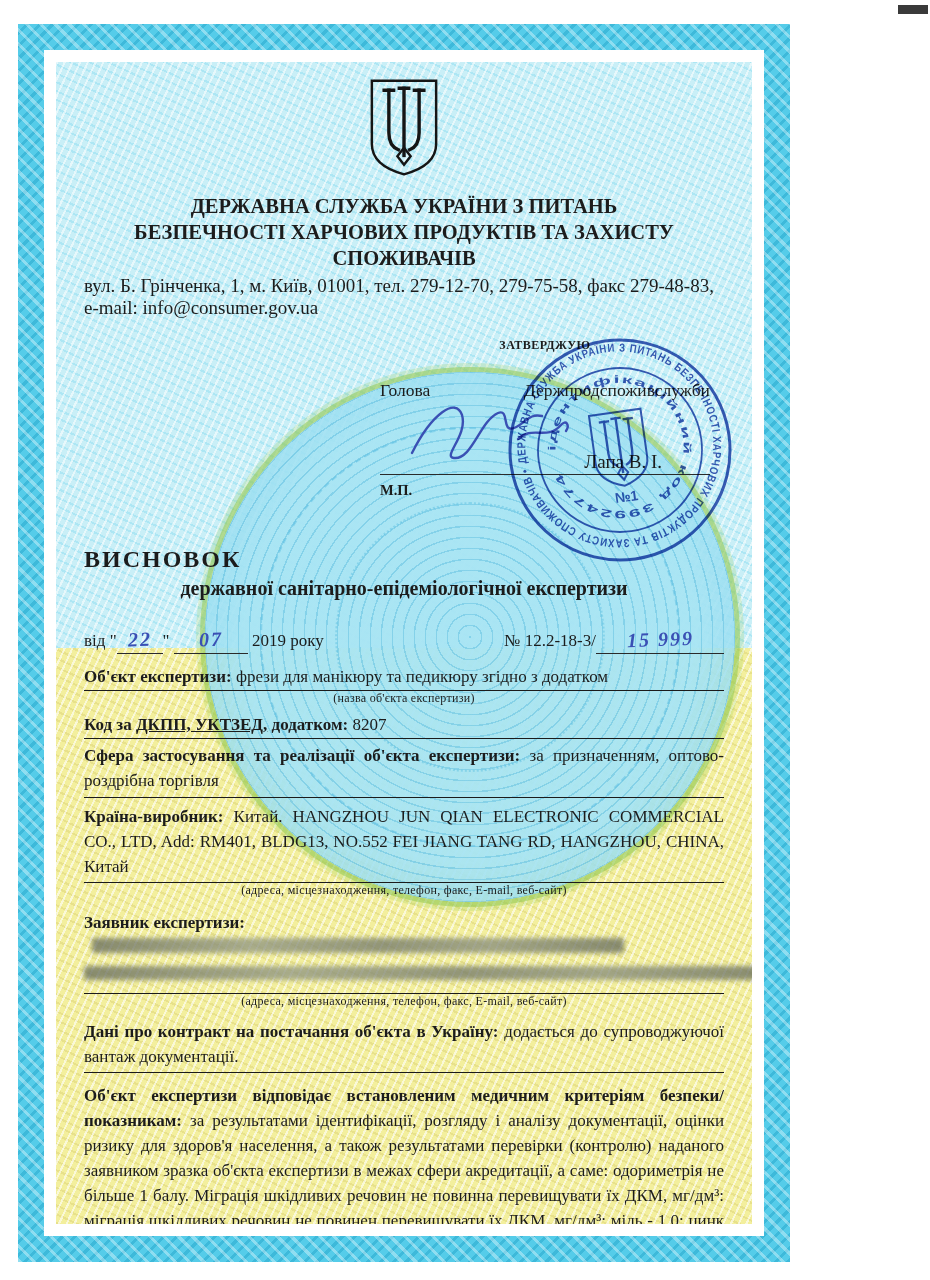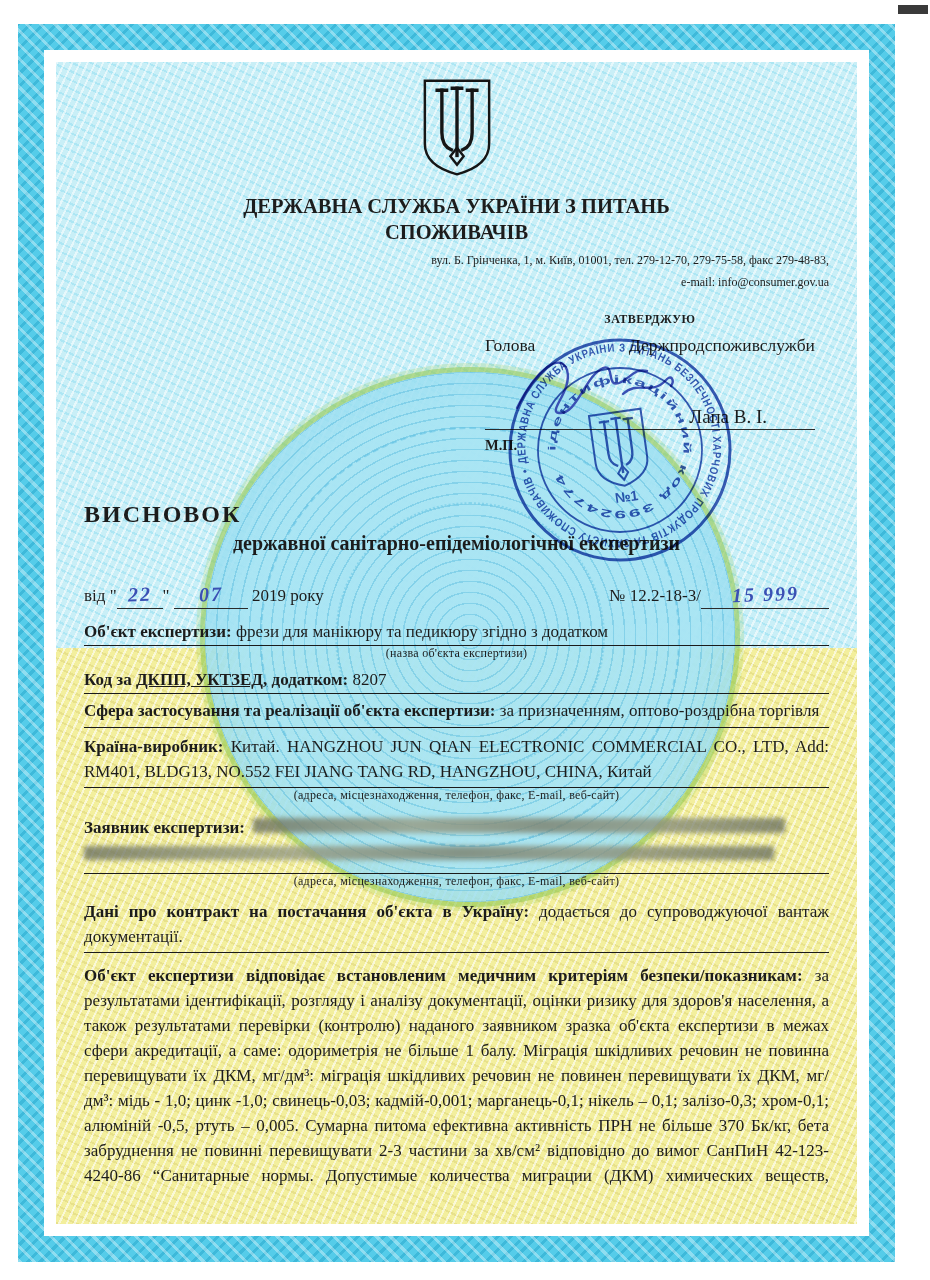--- a/index.html
+++ b/index.html
@@ -4,21 +4,21 @@
 <style>
   html,body{margin:0;padding:0;}
   body{
     width:930px;height:1280px;position:relative;background:#ffffff;
     font-family:"Liberation Serif","DejaVu Serif",serif;color:#1c1c1c;
     overflow:hidden;
   }
   .scan-artifact{position:absolute;left:898px;top:5px;width:30px;height:9px;background:#3a3a3a;}
 
   
-  .frame{position:absolute;left:18px;top:24px;width:877px;height:1238px;box-sizing:border-box;
+  .frame{position:absolute;left:18px;top:24px;width:772px;height:1238px;box-sizing:border-box;
     background:#55cce9;
     background-image:
       repeating-linear-gradient(45deg, rgba(255,255,255,.35) 0 3px, rgba(255,255,255,0) 3px 10px),
       repeating-linear-gradient(-45deg, rgba(18,150,190,.35) 0 3px, rgba(18,150,190,0) 3px 9px);
     padding:26px;}
   .gap{width:100%;height:100%;box-sizing:border-box;background:#ffffff;padding:12px;}
   .inner{position:relative;width:100%;height:100%;box-sizing:border-box;overflow:hidden;}
 
   .bg-cyan{position:absolute;z-index:0;left:0;right:0;top:0;height:586px;
     background:#c9eff7;
@@ -39,25 +39,25 @@
   .rosette::before{content:"";position:absolute;inset:55px;border-radius:50%;
     border:2px dashed rgba(90,190,225,.5);}
   .rosette::after{content:"";position:absolute;inset:130px;border-radius:50%;
     border:2px dotted rgba(90,190,225,.45);}
 
   
   .content{position:relative;z-index:2;padding:10px 28px 0 28px;font-size:17px;line-height:25px;}
 
   .emblem-wrap{text-align:center;margin-top:4px;}
   .org{test-align:center;text-align:center;font-weight:bold;font-size:20.5px;line-height:26px;margin-top:6px;}
-  .address{text-align:right;font-size:12px;line-height:22px;margin-top:4px;}
+  .address{text-align:left;font-size:19px;line-height:22px;margin-top:4px;}
 
   .approval{position:relative;width:330px;margin:14px 14px 0 auto;}
   .approval .ttl{font-weight:bold;font-size:12px;text-align:center;letter-spacing:.5px;}
-  .approval .pos{display:flex;justify-content:space-between;font-size:17.5px;margin-top:1px;}
+  .approval .pos{display:flex;justify-content:space-between;font-size:17.5px;margin-top:20px;}
   .sig-area{position:relative;height:46px;}
   .sig-area svg{position:absolute;left:18px;top:-12px;}
   .name-row{text-align:right;padding-right:48px;border-bottom:1.6px solid #2a2a2a;font-size:19px;}
   .mp{font-weight:bold;font-size:14.5px;margin-top:3px;}
 
   .doc-title{text-align:left;font-weight:bold;font-size:24px;letter-spacing:2px;margin-top:44px;}
   .doc-sub{text-align:center;font-weight:bold;font-size:20px;margin-top:4px;}
 
   .dateline{display:flex;justify-content:space-between;margin-top:26px;align-items:flex-end;}
   .hand{font-style:italic;font-weight:bold;color:#3a50b4;font-size:20px;letter-spacing:2px;
@@ -109,20 +109,21 @@
                 <path d="M27,15 V60 Q27,74 37,78"></path>
                 <path d="M59,15 V60 Q59,74 49,78"></path>
                 <path d="M22,15 h10 M54,15 h10 M38,13 h10"></path>
               </g>
               <path d="M43,76 l7,9 -7,9 -7,-9 z" fill="none" stroke="#151515" stroke-width="2.6"></path>
             </svg>
           </div>
 
           <div class="org">
             <div>ДЕРЖАВНА СЛУЖБА УКРАЇНИ З ПИТАНЬ</div>
+            <div>БЕЗПЕЧНОСТІ ХАРЧОВИХ ПРОДУКТІВ ТА ЗАХИСТУ</div>
             <div>СПОЖИВАЧІВ</div>
           </div>
           <div class="address">
             <div>вул. Б. Грінченка, 1, м. Київ, 01001, тел. 279-12-70, 279-75-58, факс 279-48-83,</div>
             <div>e-mail: info@consumer.gov.ua</div>
           </div>
 
           <div class="approval">
             <div class="ttl">ЗАТВЕРДЖУЮ</div>
             <div class="pos">

